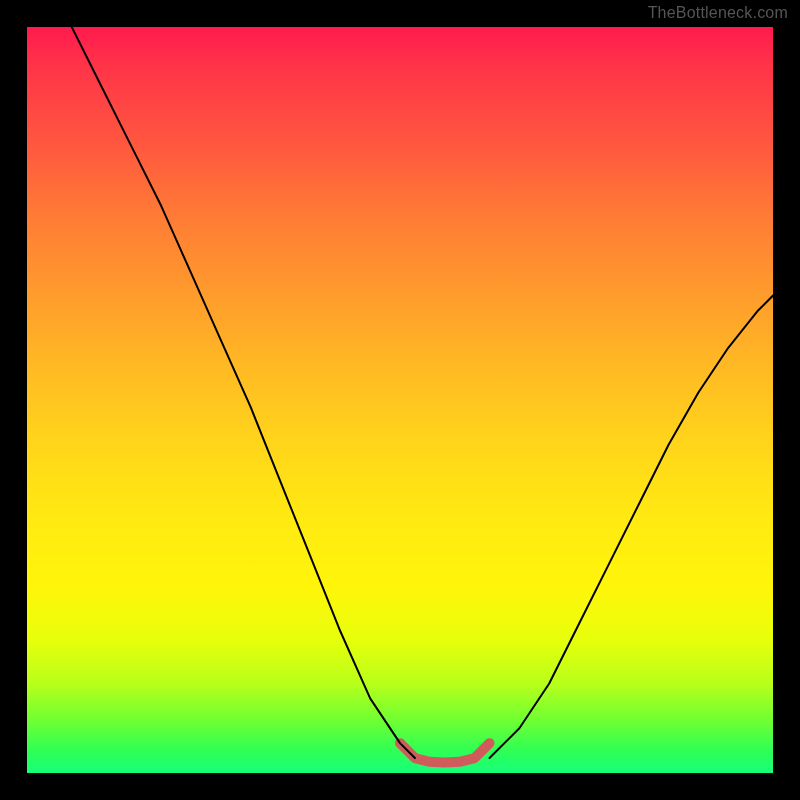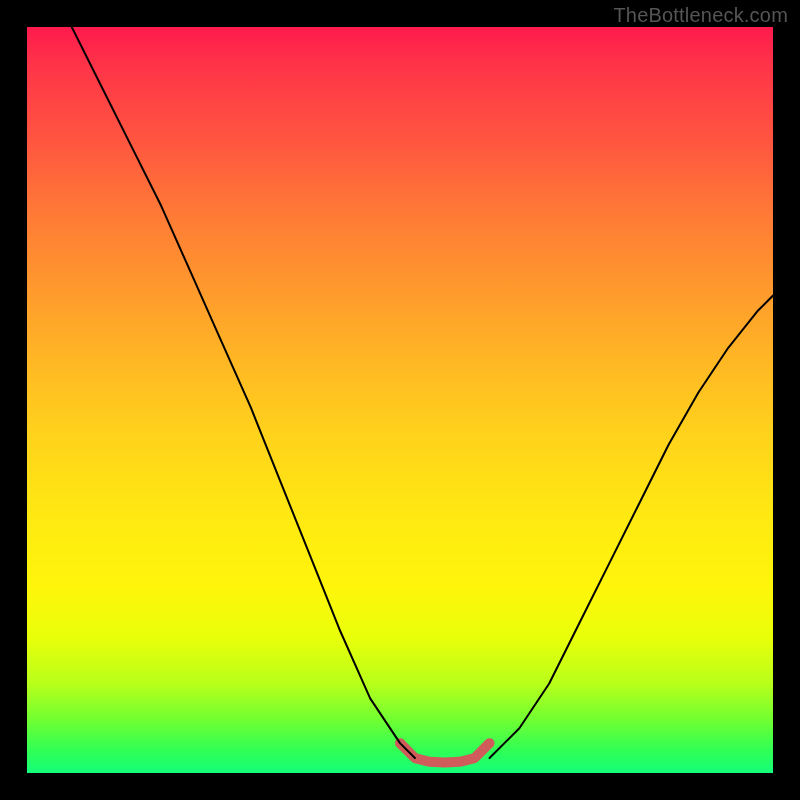--- a/index.html
+++ b/index.html
@@ -40,21 +40,21 @@
     top: 0;
     width: 746px;
     height: 746px;
     pointer-events: none;
   }
   .watermark {
     position: absolute;
     top: 4px;
     right: 12px;
     color: #555;
-    font-size: 20px;
+    font-size: 16px;
     font-weight: 500;
     letter-spacing: 0.2px;
     user-select: none;
   }
 </style>
 </head>
 <body>
 
 <div class="chart-container">
   <svg class="curve" viewBox="0 0 746 746" preserveAspectRatio="none">

